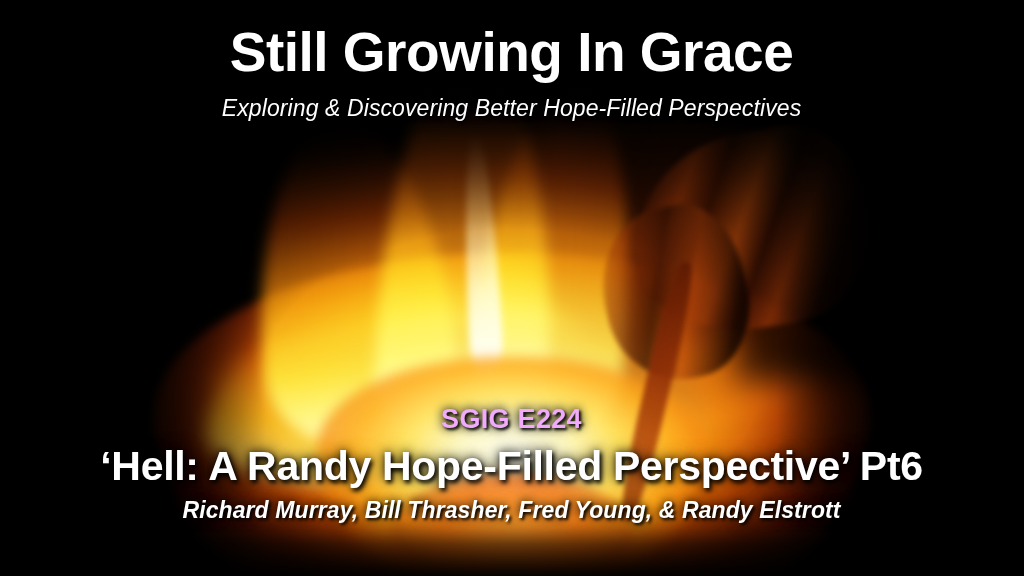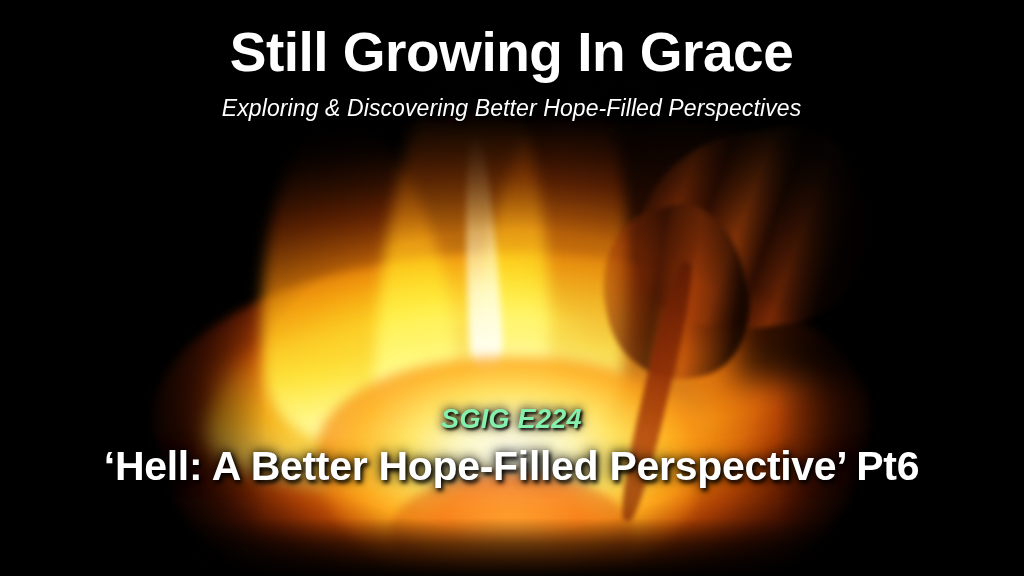--- a/index.html
+++ b/index.html
@@ -353,28 +353,27 @@
       0 0 7px rgba(0,0,0,0.82);
     white-space: nowrap;
   }
 
   .episode-code {
     position: absolute;
     left: 0; right: 0;
     top: 404px;
     font-size: 27px;
     font-weight: bold;
-    color: #86efac;
+    color: #f0abfc;
     letter-spacing: 0.3px;
     text-shadow:
       2px 2px 3px rgba(0,0,0,0.95),
       0 0 8px rgba(0,0,0,0.88),
       0 0 14px rgba(0,0,0,0.60);
     white-space: nowrap;
-    font-style: italic;
   }
 
   .episode-title {
     position: absolute;
     left: 0; right: 0;
     top: 443px;
     font-size: 41px;
     font-weight: bold;
     letter-spacing: -0.3px;
     color: #ffffff;
@@ -435,17 +434,18 @@
     <div class="vignette-right"></div>
   </div>
 
   <div class="overlay">
     <div class="show-title">Still Growing In Grace</div>
 
     <div class="show-tagline">Exploring &amp; Discovering Better Hope-Filled Perspectives</div>
 
     <div class="episode-code">SGIG E224</div>
 
-    <div class="episode-title">‘Hell: A Better Hope-Filled Perspective’ Pt6</div>
-
+    <div class="episode-title">‘Hell: A Randy Hope-Filled Perspective’ Pt6</div>
+
+    <div class="hosts">Richard Murray, Bill Thrasher, Fred Young, &amp; Randy Elstrott</div>
   </div>
 
 </div>
 
 </body></html>

